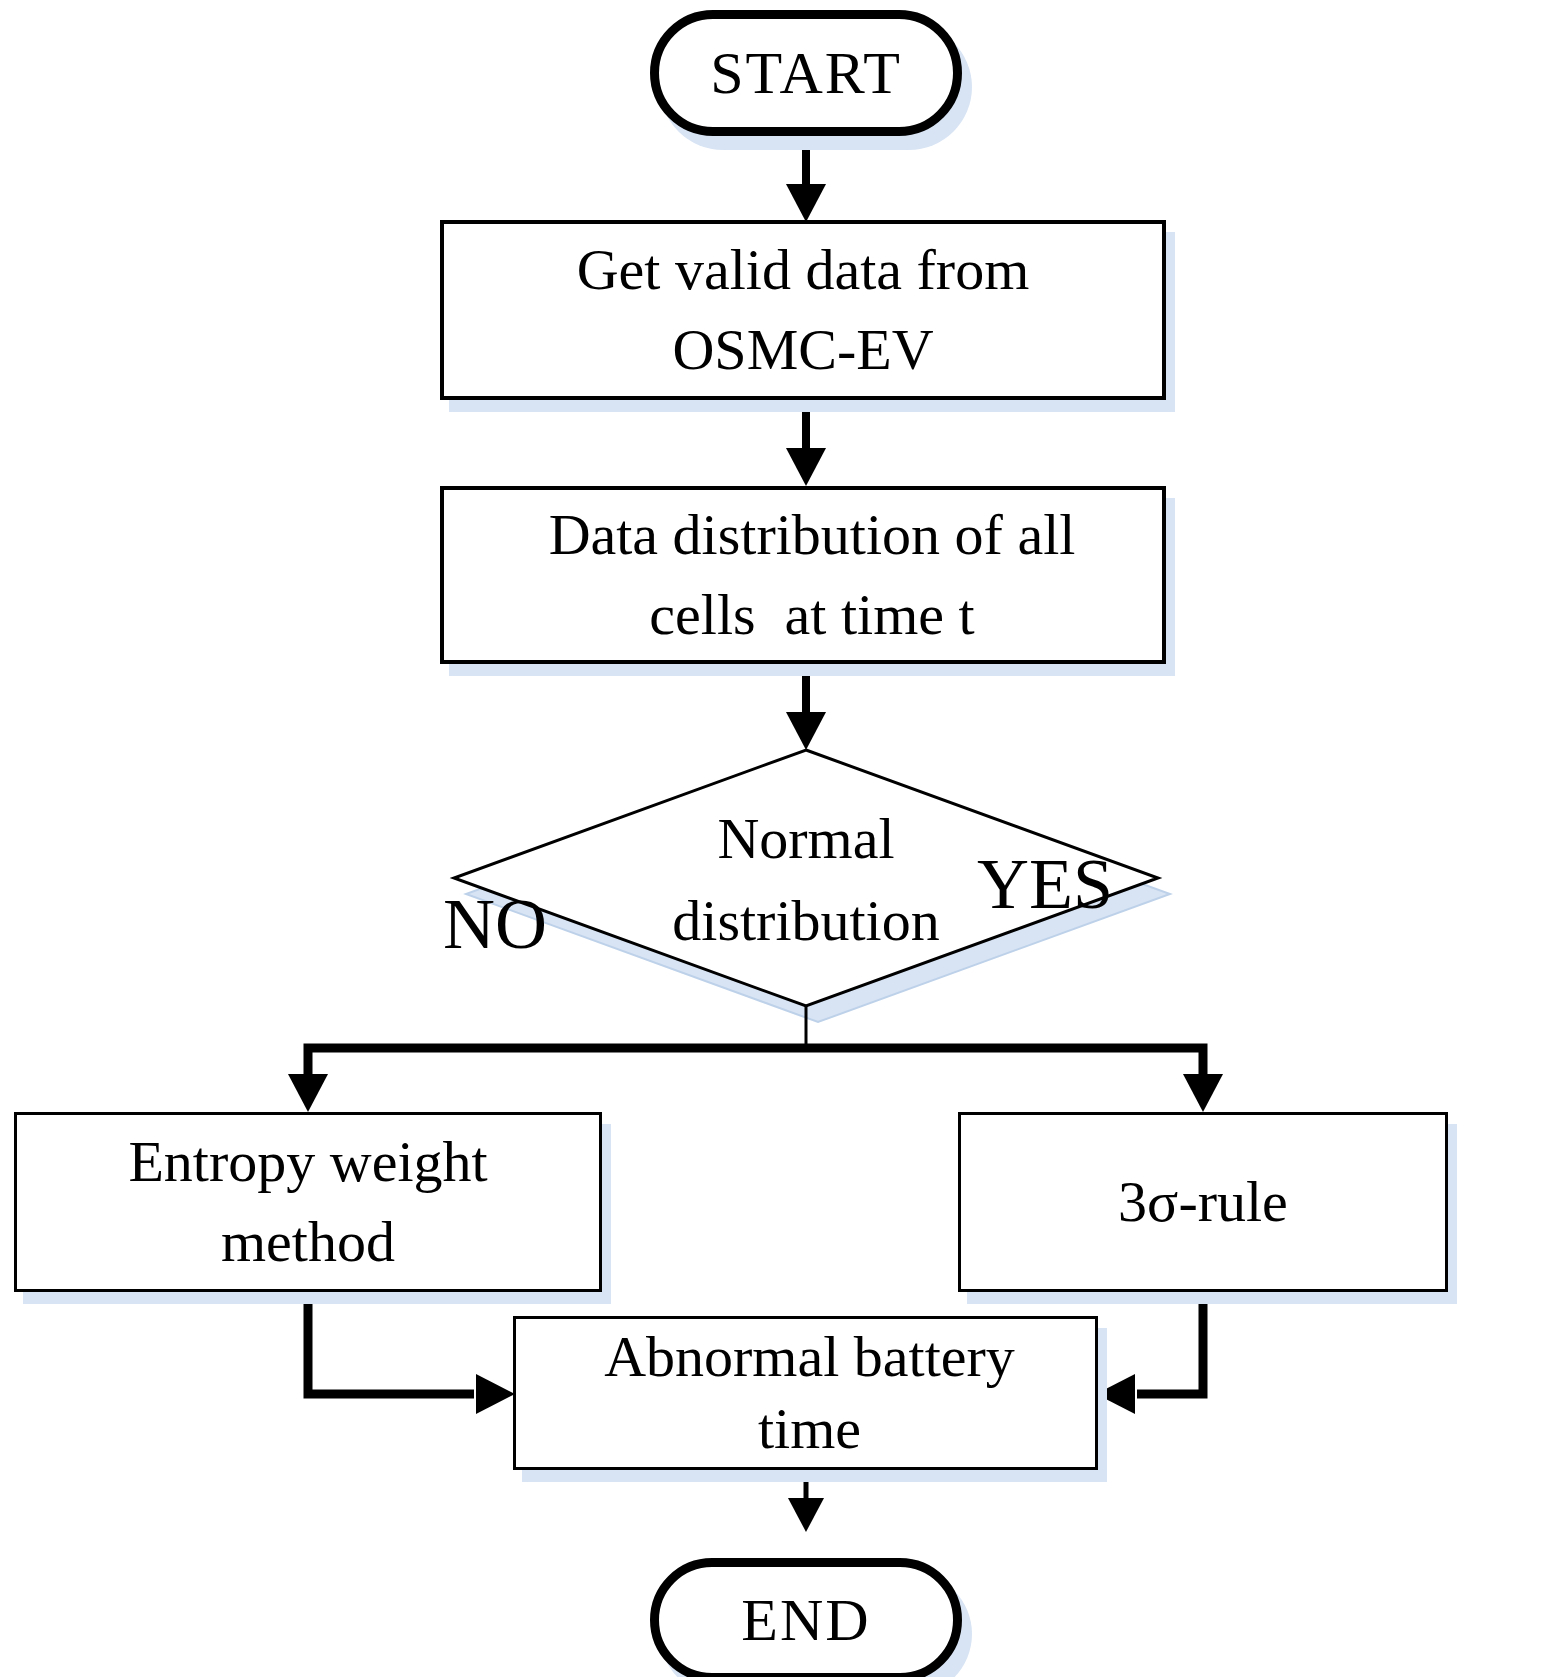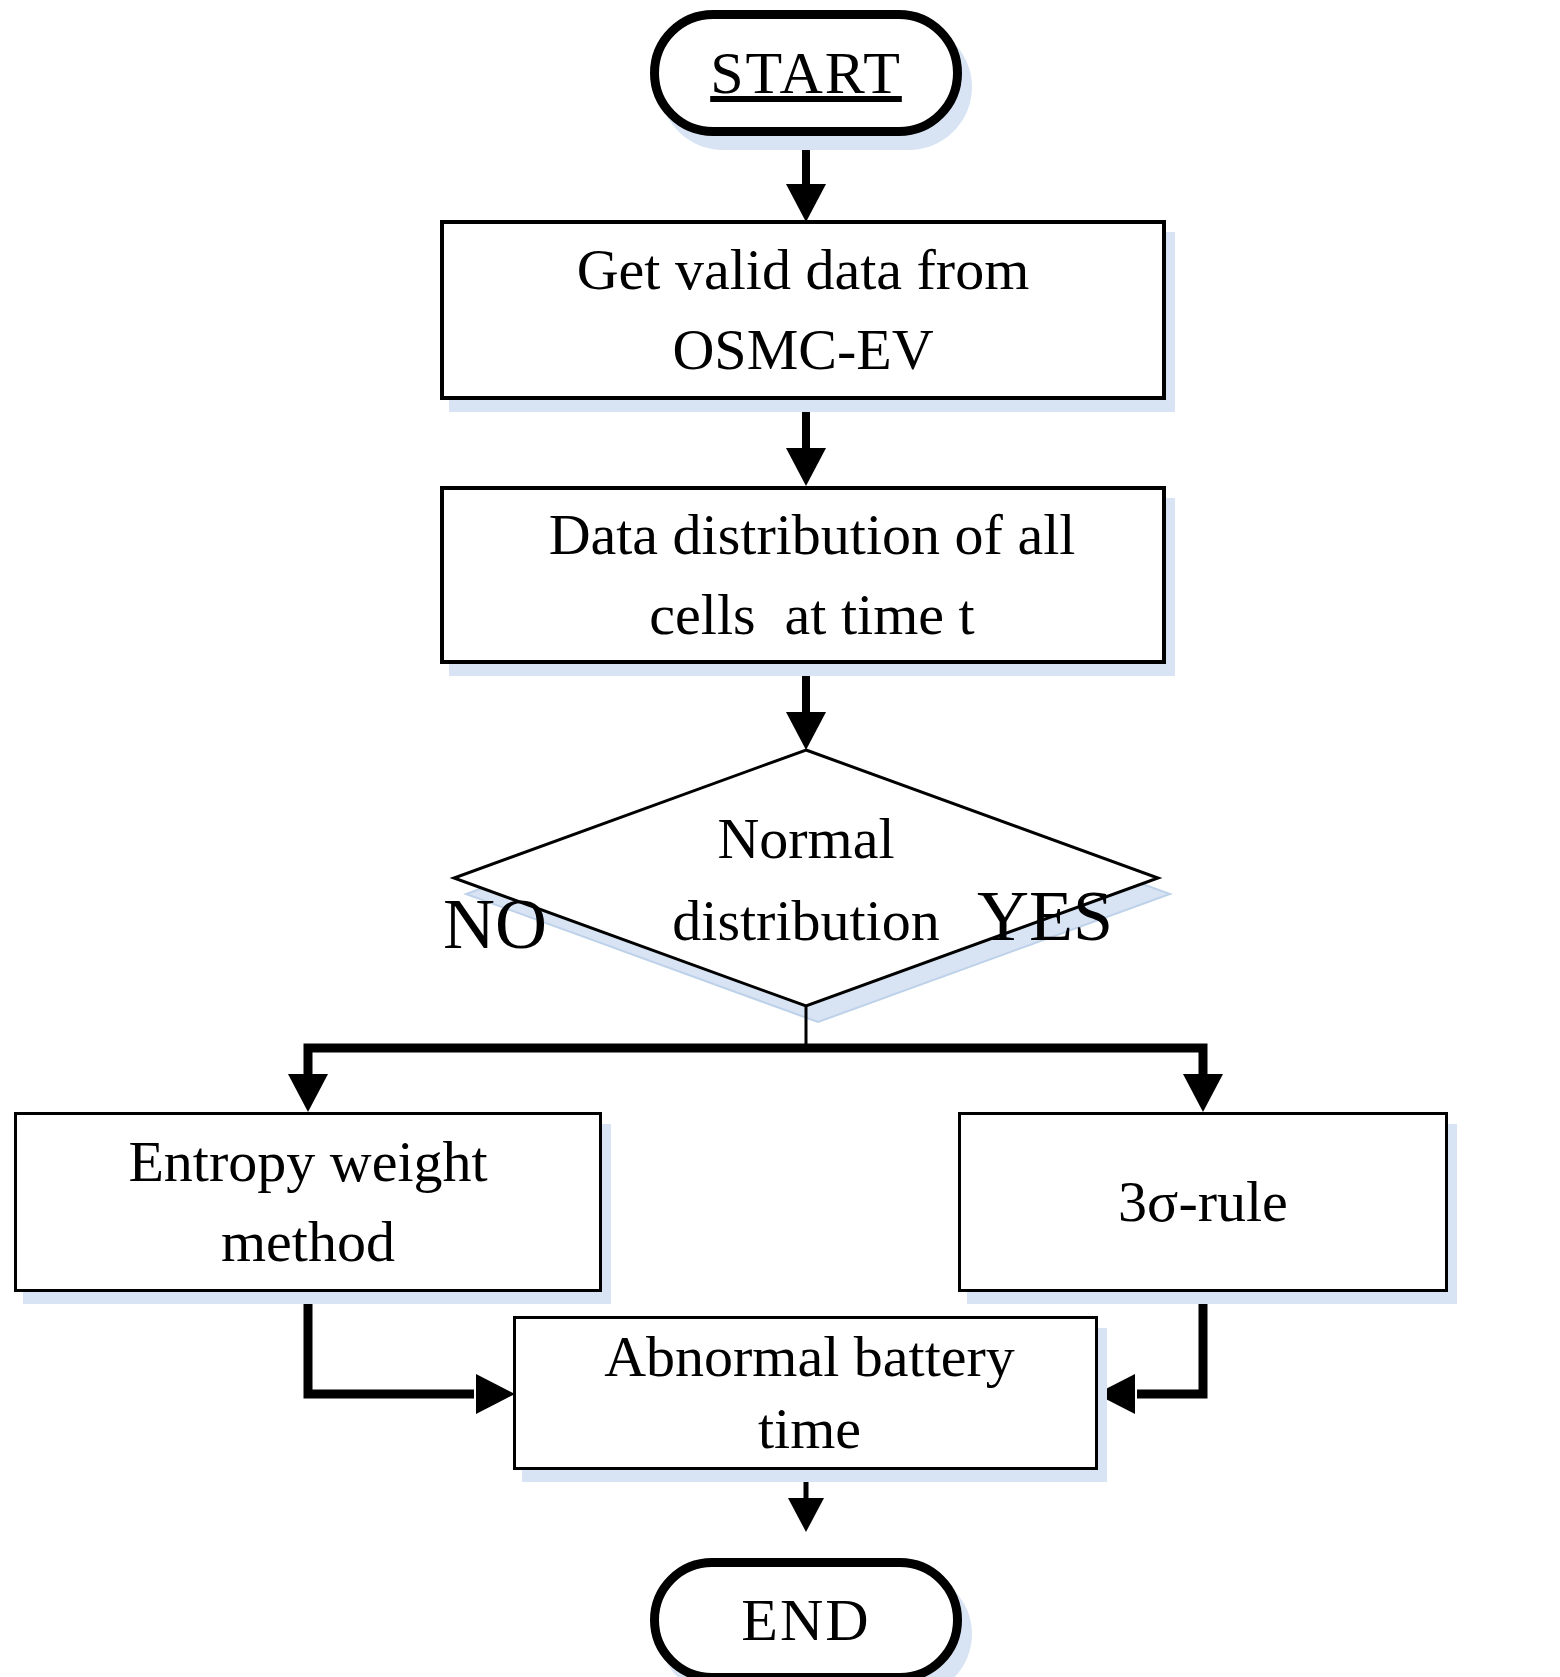--- a/index.html
+++ b/index.html
@@ -100,41 +100,41 @@
         <polygon points="1096,1394 1135,1374 1135,1414" stroke="none"></polygon>
       </g>
 
       <g>
         <path d="M806 1471 V1500" stroke-width="5" fill="none"></path>
         <polygon points="806,1532 788,1498 824,1498" stroke="none"></polygon>
       </g>
     </g>
   </svg>
 
-  <div class="node pill" style="left:650px; top:10px; width:312px; height:126px;text-decoration:underline;">
+  <div class="node pill" style="left:650px; top:10px; width:312px; height:126px;">
     <span class="line">START</span>
   </div>
 
   <div class="node rect" style="left:440px; top:220px; width:726px; height:180px;">
     <span class="line">Get valid data from</span>
     <span class="line">OSMC-EV</span>
   </div>
 
   <div class="node rect" style="left:440px; top:486px; width:726px; height:178px;padding-left:18px;">
     <span class="line">Data distribution of all</span>
     <span class="line">cells  at time t</span>
   </div>
 
   <div class="decision-text" style="left:606px; top:792px; width:400px; height:176px;">
     <span class="line">Normal</span>
     <span class="line">distribution</span>
   </div>
 
   <div class="branch-label" style="left:425px; top:884px; width:140px; height:80px;">NO</div>
-  <div class="branch-label" style="left:965px; top:876px; width:160px; height:80px;">YES</div>
+  <div class="branch-label" style="left:965px; top:844px; width:160px; height:80px;">YES</div>
 
   <div class="node rect3" style="left:14px; top:1112px; width:588px; height:180px;">
     <span class="line">Entropy weight</span>
     <span class="line">method</span>
   </div>
 
   <div class="node rect3" style="left:958px; top:1112px; width:490px; height:180px;">
     <span class="line">3σ-rule</span>
   </div>
 

